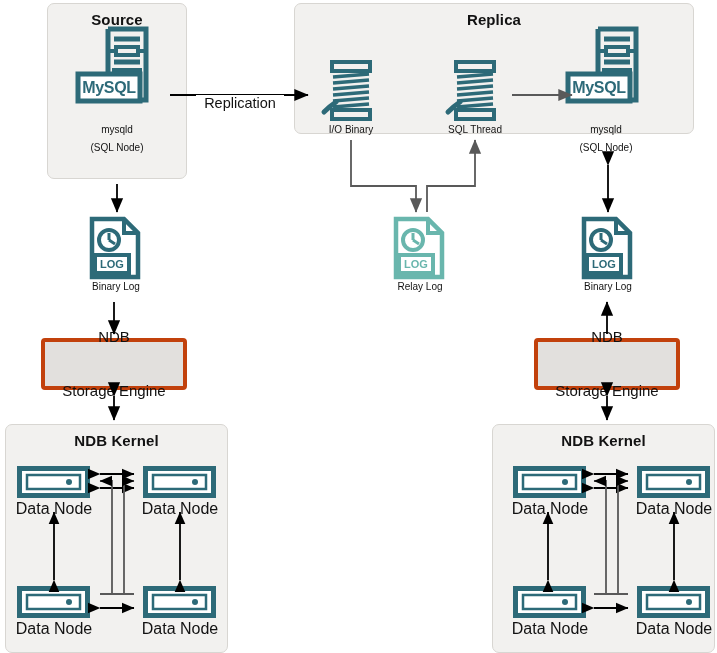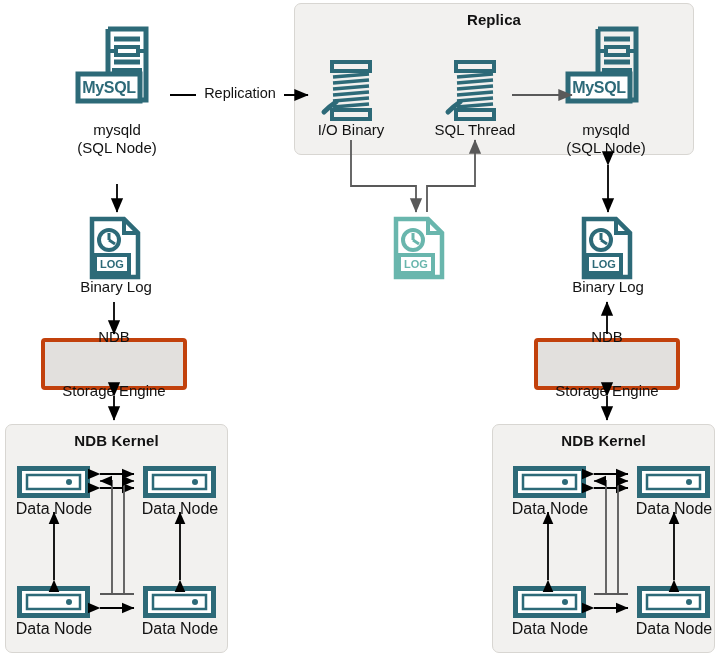--- a/index.html
+++ b/index.html
@@ -37,21 +37,21 @@
     font-size: 15px;
     font-weight: bold;
     color: #121212;
     letter-spacing: .1px;
   }
 
   
   .lbl {
     position: absolute;
     text-align: center;
-    font-size: 15px;
+    font-size: 10px;
     line-height: 18px;
     color: #121212;
     white-space: pre;
   }
   .lbl-sm { font-size: 16px; }
 
   
   .ndb-box {
     background: #e2e0dd;
     border: 4px solid #c2410c;
@@ -68,22 +68,25 @@
   }
 
   svg { display: block; overflow: visible; }
   .svg-layer { position: absolute; left: 0; top: 0; pointer-events: none; }
 </style>
 </head>
 <body>
 
 <div id="diagram">
 
-
-  <div class="abs group-panel" style="left:294px; top:3px; width:400px; height:152px;">
+  <div class="abs group-panel" style="left:47px; top:3px; width:140px; height:176px;">
+    <div class="group-title">Source</div>
+  </div>
+
+  <div class="abs group-panel" style="left:294px; top:3px; width:400px; height:131px;">
     <div class="group-title">Replica</div>
   </div>
 
   <div class="abs group-panel" style="left:5px; top:424px; width:223px; height:229px;">
     <div class="group-title">NDB Kernel</div>
   </div>
 
   <div class="abs group-panel" style="left:492px; top:424px; width:223px; height:229px;">
     <div class="group-title">NDB Kernel</div>
   </div>
@@ -184,20 +187,21 @@
     <svg width="56" height="66" viewBox="0 0 56 66" aria-hidden="true">
       <path d="M4 3 H36 L50 17 V61 H4 Z" fill="#ffffff" stroke="#69b6ad" stroke-width="4.5" stroke-linejoin="miter"></path>
       <path d="M36 3 V17 H50" fill="none" stroke="#69b6ad" stroke-width="4"></path>
       <circle cx="21" cy="24" r="10" fill="none" stroke="#69b6ad" stroke-width="4"></circle>
       <line x1="21" y1="24" x2="21" y2="17" stroke="#69b6ad" stroke-width="3"></line>
       <line x1="21" y1="24" x2="27" y2="28" stroke="#69b6ad" stroke-width="3"></line>
       <rect x="7" y="39" width="34" height="18" fill="#ffffff" stroke="#69b6ad" stroke-width="4"></rect>
     </svg>
     <div class="abs" style="left:7px; top:39px; width:34px; height:18px; line-height:18px; text-align:center; font-size:11px; font-weight:bold; color:#69b6ad;">LOG</div>
   </div>
+  <div class="lbl" style="left:350px; top:278px; width:140px;">Relay Log</div>
 
   <div class="abs" style="left:580px; top:216px;">
     <svg width="56" height="66" viewBox="0 0 56 66" aria-hidden="true">
       <path d="M4 3 H36 L50 17 V61 H4 Z" fill="#ffffff" stroke="#2d6a78" stroke-width="4.5" stroke-linejoin="miter"></path>
       <path d="M36 3 V17 H50" fill="none" stroke="#2d6a78" stroke-width="4"></path>
       <circle cx="21" cy="24" r="10" fill="none" stroke="#2d6a78" stroke-width="4"></circle>
       <line x1="21" y1="24" x2="21" y2="17" stroke="#2d6a78" stroke-width="3"></line>
       <line x1="21" y1="24" x2="27" y2="28" stroke="#2d6a78" stroke-width="3"></line>
       <rect x="7" y="39" width="34" height="18" fill="#ffffff" stroke="#2d6a78" stroke-width="4"></rect>
     </svg>
@@ -351,15 +355,15 @@
       <line x1="594" y1="608" x2="628" y2="608" marker-start="url(#ah-black-s)" marker-end="url(#ah-black-s)"></line>
       <line x1="548" y1="580" x2="548" y2="512" marker-start="url(#ah-black-s)" marker-end="url(#ah-black-s)"></line>
       <line x1="674" y1="580" x2="674" y2="512" marker-start="url(#ah-black-s)" marker-end="url(#ah-black-s)"></line>
     </g>
     <g stroke="#595959" stroke-width="1.8" fill="none">
       <path d="M628 594 H606 V481 H594" marker-end="url(#ah-black-s)"></path>
       <path d="M594 594 H618 V481 H628" marker-end="url(#ah-black-s)"></path>
     </g>
   </svg>
 
-  <div class="abs" style="left:196px; top:85px; width:88px; text-align:center; font-size:14.5px; background:#ffffff; color:#121212;">Replication</div>
+  <div class="abs" style="left:196px; top:95px; width:88px; text-align:center; font-size:14.5px; background:#ffffff; color:#121212;">Replication</div>
 
 </div>
 
 </body></html>

